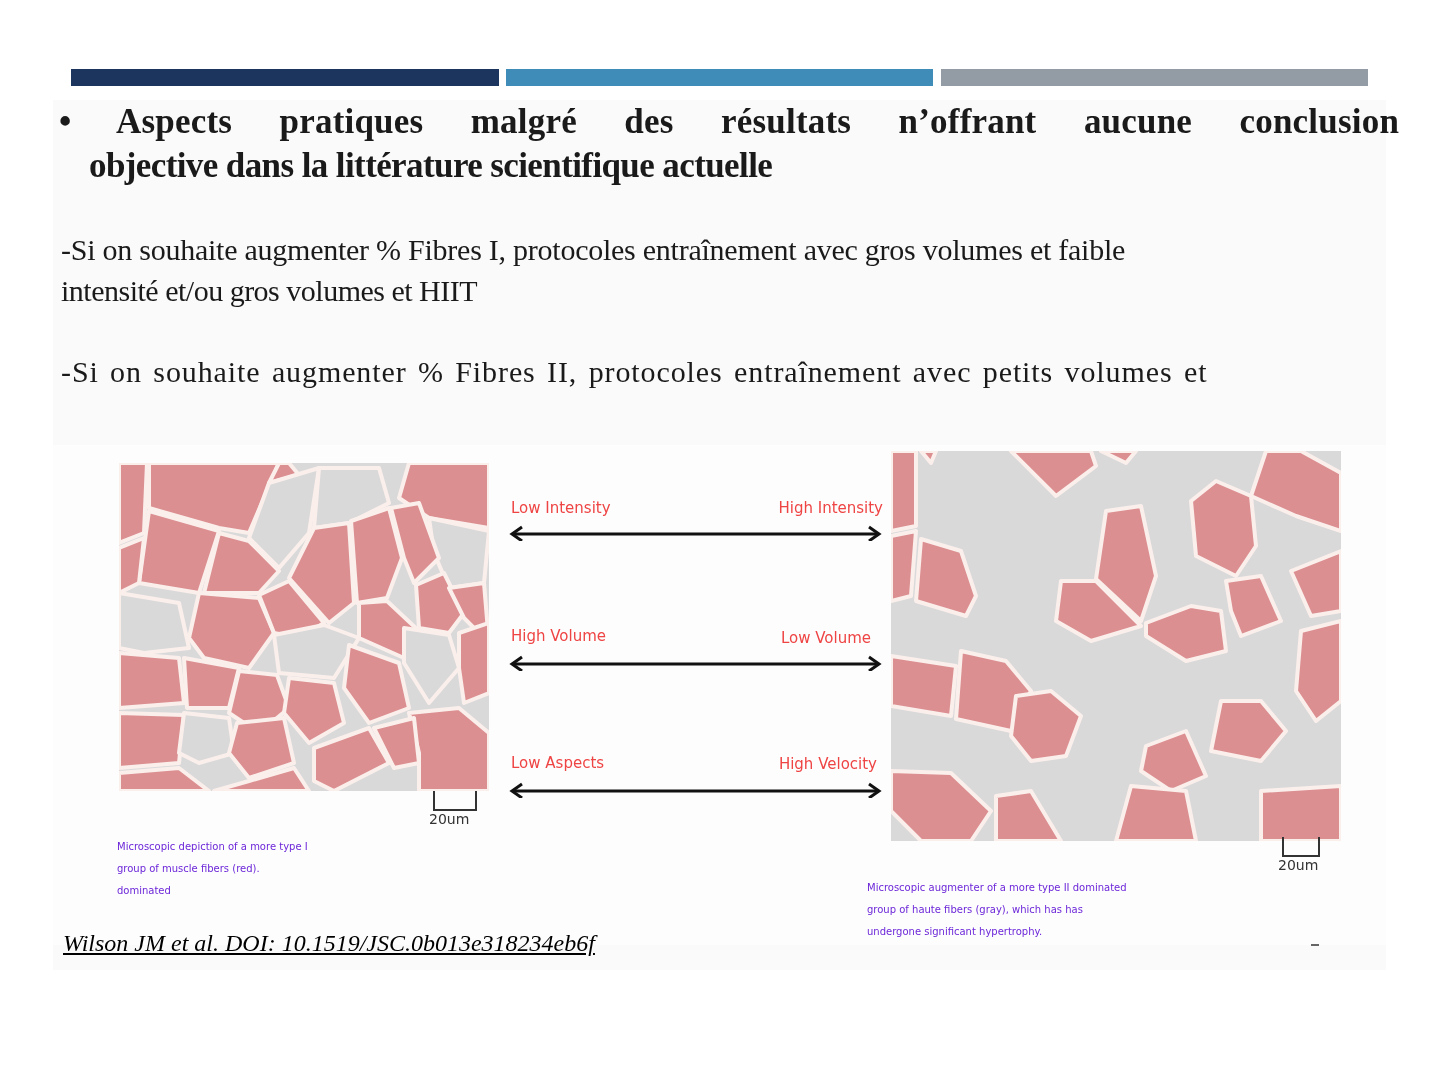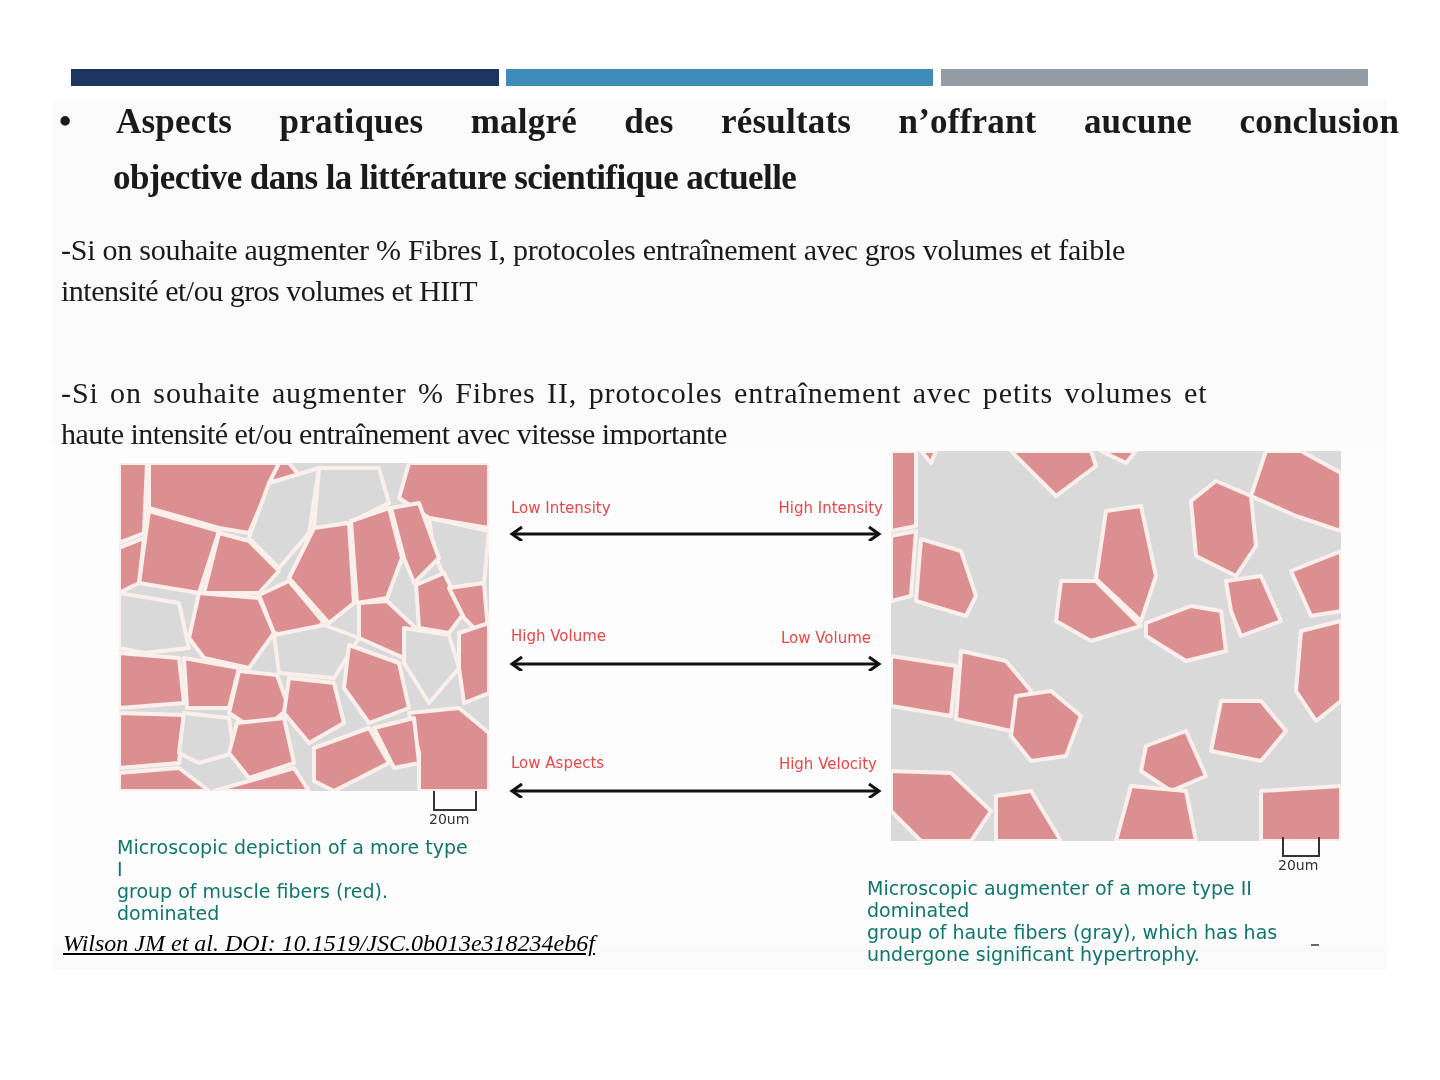--- a/index.html
+++ b/index.html
@@ -19,45 +19,45 @@
   .title {
     position: absolute; left: 0; top: 0; width: 1333px;
     font-weight: bold; font-size: 35px; line-height: 44px;
   }
   .title .bullet { position: absolute; left: 6px; top: 0; }
   .title .t1 {
     position: absolute; left: 51px; top: 0; width: 1283px;
     text-align: justify; text-align-last: justify; white-space: nowrap; letter-spacing: 0.2px; margin-left: 12px;
   }
   .title .t1 span.w { display: inline-block; }
-  .title .t2 { position: absolute; left: 60px; top: 44px; letter-spacing: -0.6px; margin-top: 12px; }
+  .title .t2 { position: absolute; left: 36px; top: 44px; letter-spacing: -0.6px; }
 
   .para {
     position: absolute; left: 8px; width: 1320px;
     font-size: 30px; line-height: 41px;
   }
   .para .l1 { display: block; white-space: nowrap; }
   .para .l2 { display: block; white-space: nowrap; letter-spacing: -0.5px; }
   .p1 { top: 129px; }
   .p1 .l1 { letter-spacing: -0.25px; }
   .p2 { top: 251px; }
-  .p2 .l1 { letter-spacing: 0.9px; word-spacing: 3px; margin-top: 21px; }
+  .p2 .l1 { letter-spacing: 0.9px; word-spacing: 3px; }
 
   .figure { position: absolute; left: 0; top: 345px; width: 1333px; height: 500px; background: #fdfdfd; }
 
   .micro { position: absolute; }
   .micro.left { left: 66px; top: 18px; width: 370px; height: 328px; }
   .micro.right { left: 838px; top: 6px; width: 450px; height: 390px; }
 
   .scale { position: absolute; font-family: "DejaVu Sans", sans-serif; font-size: 14px; color: #333; }
   .scale .brk { position: absolute; border: 2px solid #333; border-top: none; width: 40px; height: 18px; }
   .scale .lbl { position: absolute; white-space: nowrap; }
 
   .caption {
-    position: absolute; font-family: "DejaVu Sans", sans-serif; font-size: 19px; line-height: 22px; color: #0f766e;
+    position: absolute; font-family: "DejaVu Sans", sans-serif; font-size: 10px; line-height: 22px; color: #6d28d9;
   }
   .cap-left { left: 64px; top: 391px; width: 360px; }
   .cap-right { left: 814px; top: 432px; width: 470px; }
 
   .arrow-block { position: absolute; left: 455px; width: 375px; }
   .arrow-block .ll, .arrow-block .rl {
     position: absolute; top: 0; font-family: "DejaVu Sans", sans-serif; font-size: 15px; color: #ef4444; white-space: nowrap;
   }
   .arrow-block .ll { left: 3px; }
   .arrow-block .rl { right: 0; }
@@ -92,21 +92,20 @@
     <div class="t2">objective dans la littérature scientifique actuelle</div>
   </div>
 
   <div class="para p1">
     <span class="l1">-Si on souhaite augmenter % Fibres I, protocoles entraînement avec gros volumes et faible</span>
     <span class="l2">intensité et/ou gros volumes et HIIT</span>
   </div>
 
   <div class="para p2">
     <span class="l1">-Si on souhaite augmenter % Fibres II, protocoles entraînement avec petits volumes et</span>
-    <span class="l2">haute intensité et/ou entraînement avec vitesse importante</span>
   </div>
 
   <div class="figure">
 
     <svg class="micro left" viewBox="0 0 370 328" width="370" height="328">
       <rect width="370" height="328" fill="#d9d9da"></rect>
       <g stroke="#fbefec" stroke-width="4" stroke-linejoin="round">
         <polygon fill="#dc8f91" points="0,0 28,0 25,70 0,80"></polygon>
         <polygon fill="#dc8f91" points="30,0 160,0 130,70 100,65 30,45"></polygon>
         <polygon fill="#dc8f91" points="160,0 170,0 180,12 150,20"></polygon>

